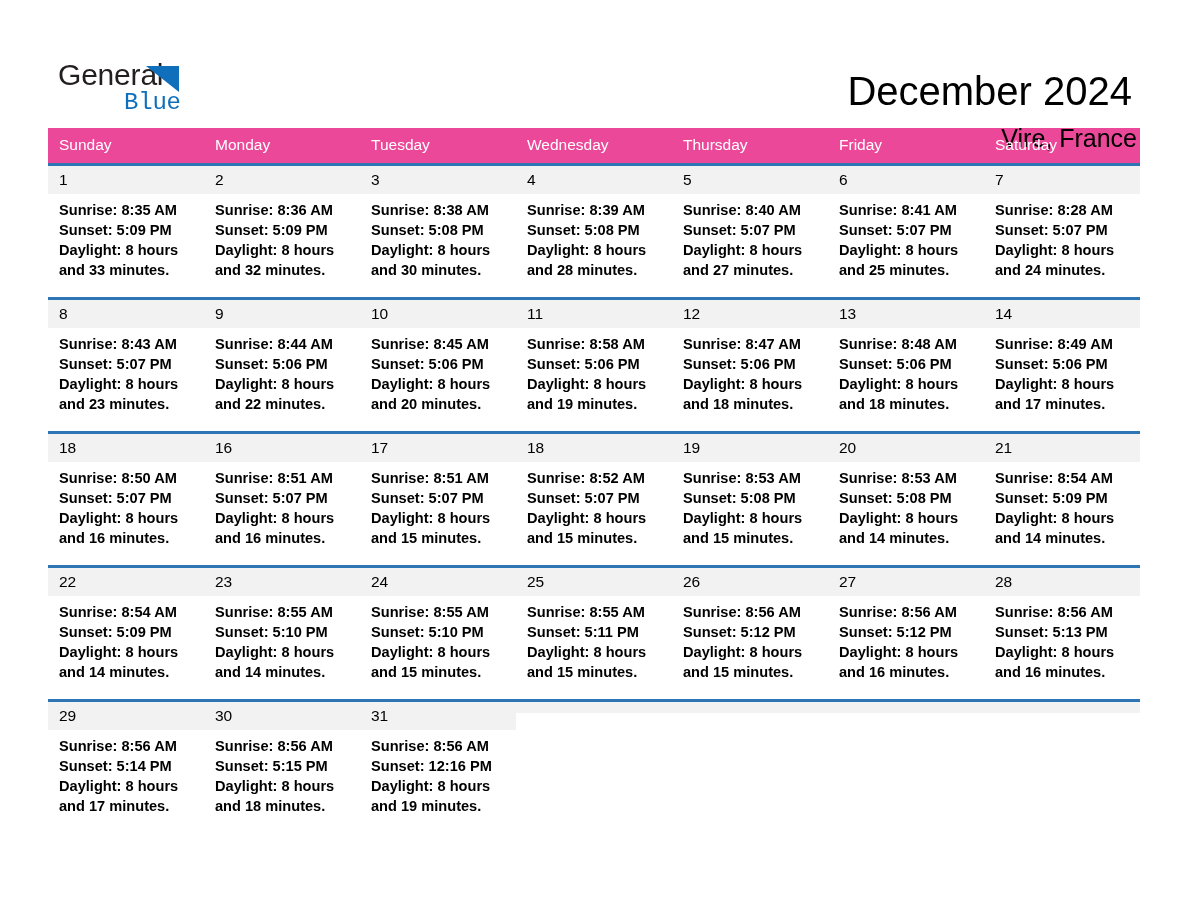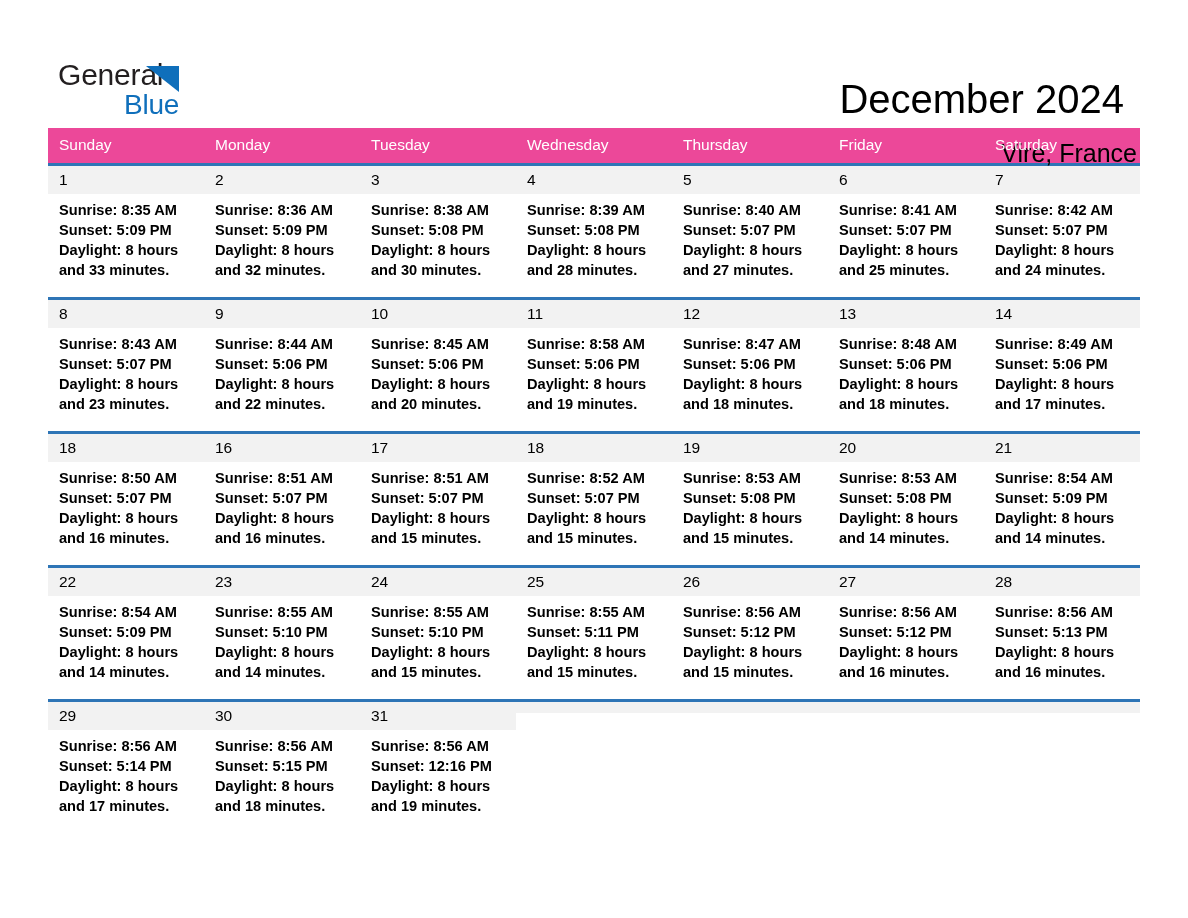--- a/index.html
+++ b/index.html
@@ -53,35 +53,35 @@
     top: 8px;
     width: 0;
     height: 0;
     border-top: 26px solid #0f6fbb;
     border-left: 33px solid transparent;
   }
   .logo-blue {
     position: absolute;
     left: 76px;
     top: 31px;
-    font-size: 28px;
+    font-size: 24px;
     letter-spacing: -0.2px;
     color: #0f6fbb;
-    font-family: Liberation Sans, sans-serif;
+    font-family: Liberation Mono, monospace;
   }
   .title-block {
     text-align: right;
     padding-top: 2px;
   }
   .month-title {
     font-size: 40px;
     font-weight: normal;
     line-height: 46px;
     color: #000000;
-    margin: 16px;
+    margin: 8px;
     letter-spacing: 0px;
   }
   .location {
     font-size: 25px;
     font-weight: normal;
     line-height: 30px;
     color: #000000;
     margin: 9px 3px 0 0;
   }
 
@@ -215,21 +215,21 @@
           </td>
         <td>
             <div class="cell">
               <span class="day-num">6</span>
               <div class="info"><div>Sunrise: 8:41 AM</div><div>Sunset: 5:07 PM</div><div>Daylight: 8 hours and 25 minutes.</div></div>
             </div>
           </td>
         <td>
             <div class="cell">
               <span class="day-num">7</span>
-              <div class="info"><div>Sunrise: 8:42 AM</div><div>Sunset: 5:07 PM</div><div>Daylight: 8 hours and 24 minutes.</div></div>
+              <div class="info"><div>Sunrise: 8:28 AM</div><div>Sunset: 5:07 PM</div><div>Daylight: 8 hours and 24 minutes.</div></div>
             </div>
           </td>
       </tr>
       <tr class="spacer-row">
           <td colspan="7"></td>
         </tr>
 
       <tr class="week-row">
         <td>
             <div class="cell">

